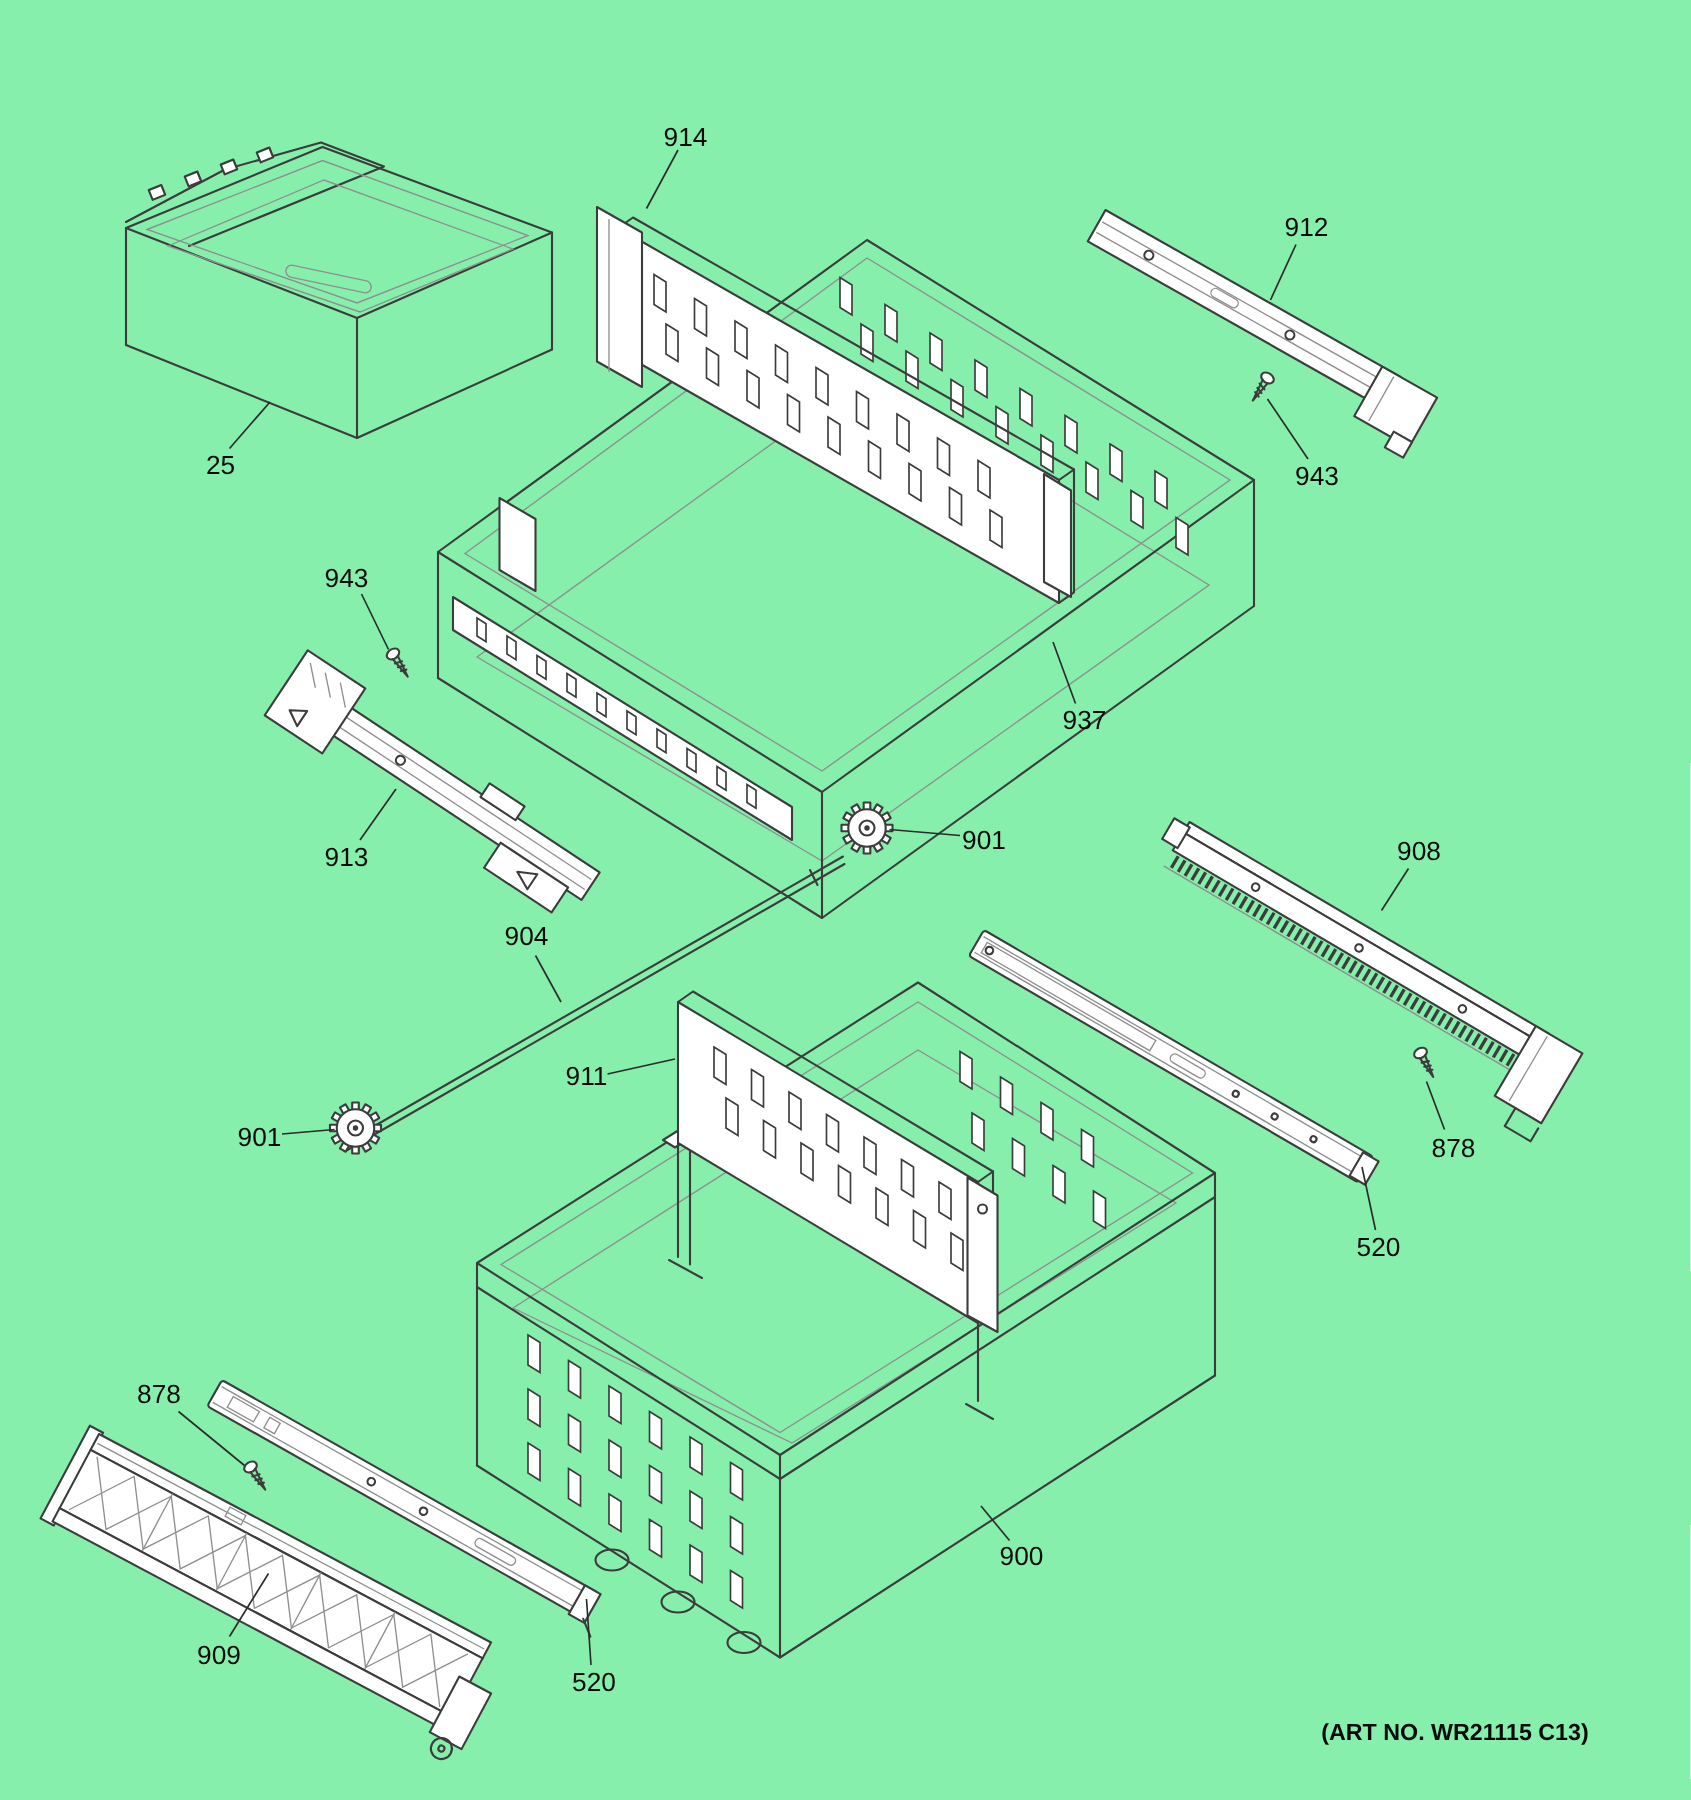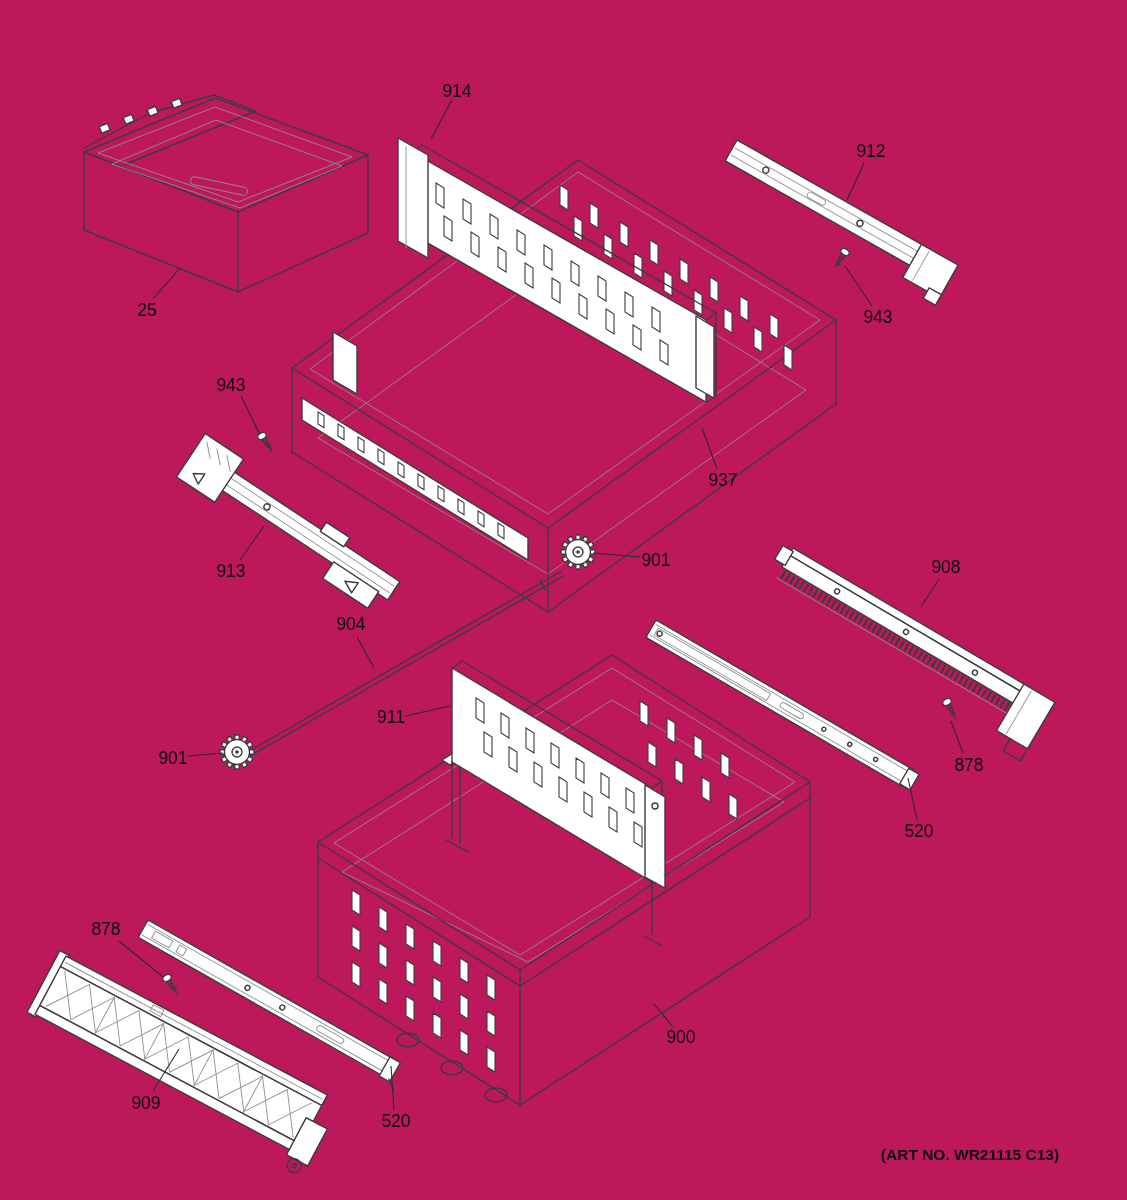--- a/index.html
+++ b/index.html
@@ -1,16 +1,16 @@
 <!DOCTYPE html>
 <html><head>
 <meta charset="utf-8">
 <style>
   html,body{margin:0;padding:0;background:#ffffff;}
-  .page{position:relative;width:1127px;height:1200px;background:#be185d;overflow:hidden;
+  .page{position:relative;width:1127px;height:1200px;background:#86efac;overflow:hidden;
         font-family:"Liberation Sans",sans-serif;}
   svg{display:block;}
   .ln{fill:none;stroke:#3c3c3c;stroke-width:1.4;stroke-linecap:round;stroke-linejoin:round;}
   .fw{fill:#ffffff;stroke:#3c3c3c;stroke-width:1.4;stroke-linejoin:round;}
   .thin{fill:none;stroke:#8f8f8f;stroke-width:0.9;}
   .slot{fill:#ffffff;stroke:#3c3c3c;stroke-width:1.1;}
   .leader{stroke:#2b2b2b;stroke-width:1.1;}
   .teeth{stroke:#3c3c3c;stroke-width:9;stroke-dasharray:2.2 3.1;fill:none;}
   .plabel{font-family:"Liberation Sans",sans-serif;font-size:17.5px;fill:#0a0a0a;}
   .artno{font-family:"Liberation Sans",sans-serif;font-size:15.5px;font-weight:bold;fill:#0a0a0a;}

